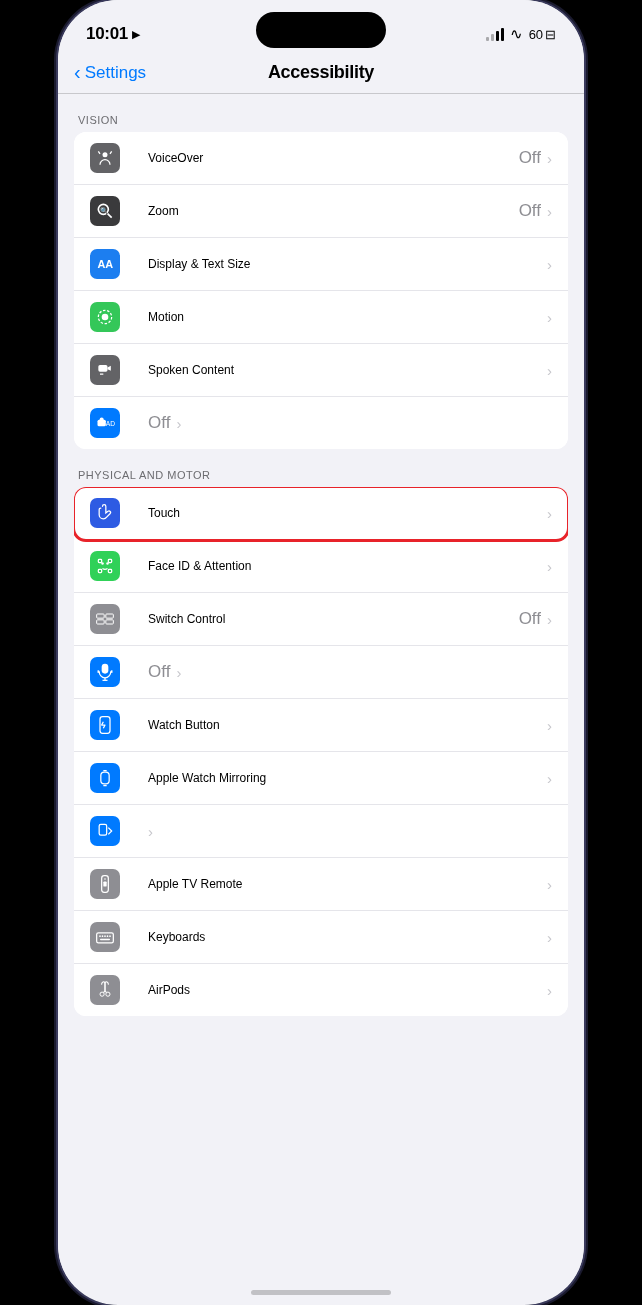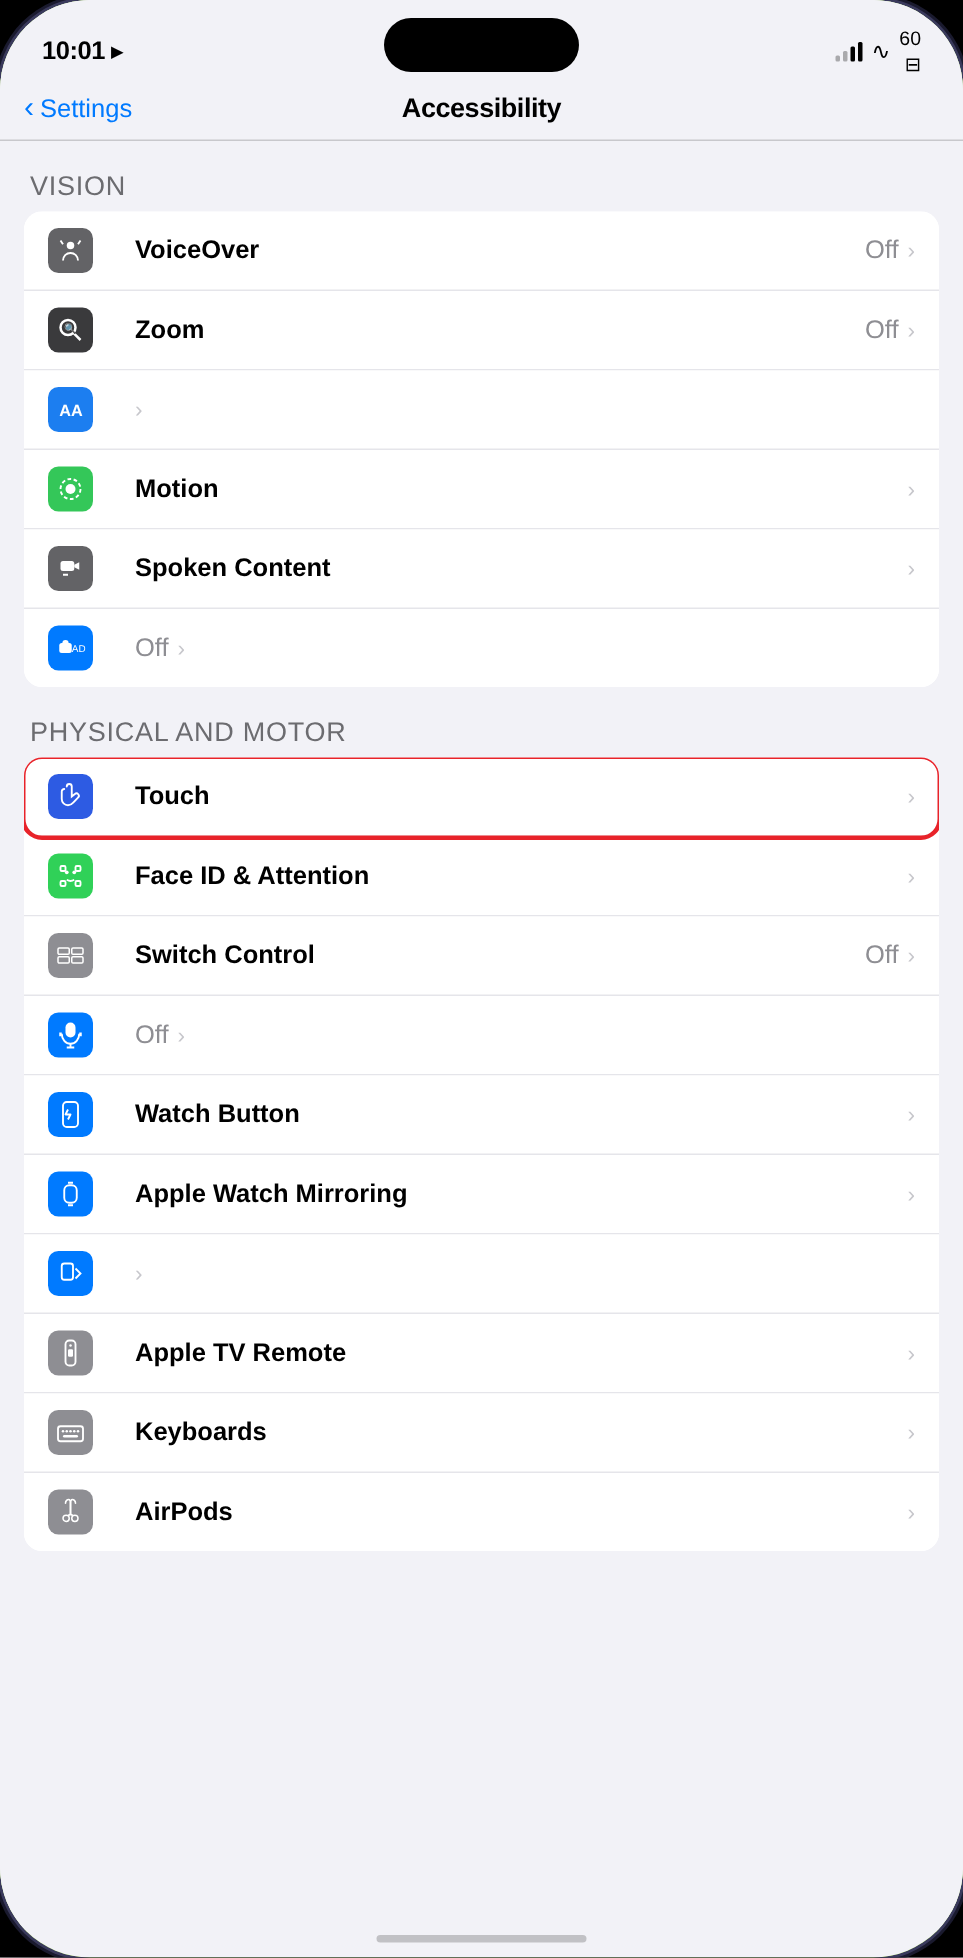--- a/index.html
+++ b/index.html
@@ -7,23 +7,23 @@
     body {
       background: #000;
       display: flex;
       justify-content: center;
       align-items: center;
       min-height: 100vh;
       font-family: -apple-system, 'SF Pro Display', 'Helvetica Neue', Arial, sans-serif;
     }
 
     .phone-frame {
-      width: 642px;
+      width: 526px;
       height: 1305px;
-      background: #84cc16;
+      background: #0f172a;
       border-radius: 60px;
       position: relative;
       overflow: hidden;
       box-shadow: 0 0 0 2px #3a3a5c, 0 0 0 4px #1a1a2e, 0 20px 60px rgba(0,0,0,0.8);
     }
 
     .phone-screen {
       position: absolute;
       top: 0; left: 0; right: 0; bottom: 0;
       background: #f2f2f7;
@@ -63,25 +63,24 @@
     }
 
     .signal-bar {
       width: 3px;
       background: #000;
       border-radius: 1px;
     }
 
     .battery-icon {
       display: flex;
-      align-items: flex-end;
+      align-items: flex-start;
       gap: 2px;
       font-size: 13px;
       font-weight: 500;
-      flex-direction: column;
     }
 
     
     .dynamic-island {
       position: absolute;
       top: 12px;
       left: 50%;
       transform: translateX(-50%);
       width: 130px;
       height: 36px;
@@ -130,21 +129,21 @@
       height: calc(1305px - 54px - 58px);
       background: #f2f2f7;
     }
 
     .section {
       margin-bottom: 0;
     }
 
     .section-header {
       padding: 20px 20px 6px 20px;
-      font-size: 18px;
+      font-size: 11px;
       font-weight: 400;
       color: #6c6c70;
       text-transform: uppercase;
       letter-spacing: 0.5px;
     }
 
     .settings-group {
       background: #fff;
       border-radius: 12px;
       margin: 0 16px;
@@ -180,23 +179,23 @@
       display: flex;
       align-items: center;
       justify-content: center;
       margin-right: 28px;
       flex-shrink: 0;
       font-size: 16px;
     }
 
     .row-label {
       flex: 1;
-      font-size: 17px;
+      font-size: 12px;
       color: #000;
-      font-weight: 700;
+      font-weight: 400;
     }
 
     .row-value {
       font-size: 17px;
       color: #8e8e93;
       margin-right: 6px;
     }
 
     .row-chevron {
       color: #c7c7cc;
@@ -299,20 +298,21 @@
             <span class="row-value">Off</span>
             <span class="row-chevron">›</span>
           </div>
 
           <div class="settings-row">
             <div class="row-icon icon-blue">
               <svg class="icon-svg" viewBox="0 0 24 24">
                   <text x="3" y="17" font-size="13" fill="white" font-weight="bold">AA</text>
                 </svg>
             </div>
+            <span class="row-label">Display &amp; Text Size</span>
             <span class="row-chevron">›</span>
           </div>
 
           <div class="settings-row">
             <div class="row-icon icon-green">
               <svg class="icon-svg" viewBox="0 0 24 24">
                   <circle cx="12" cy="12" r="4" fill="white"></circle>
                   <circle cx="12" cy="12" r="8" stroke="white" stroke-width="1.5" fill="none" stroke-dasharray="3 2"></circle>
                 </svg>
             </div>

